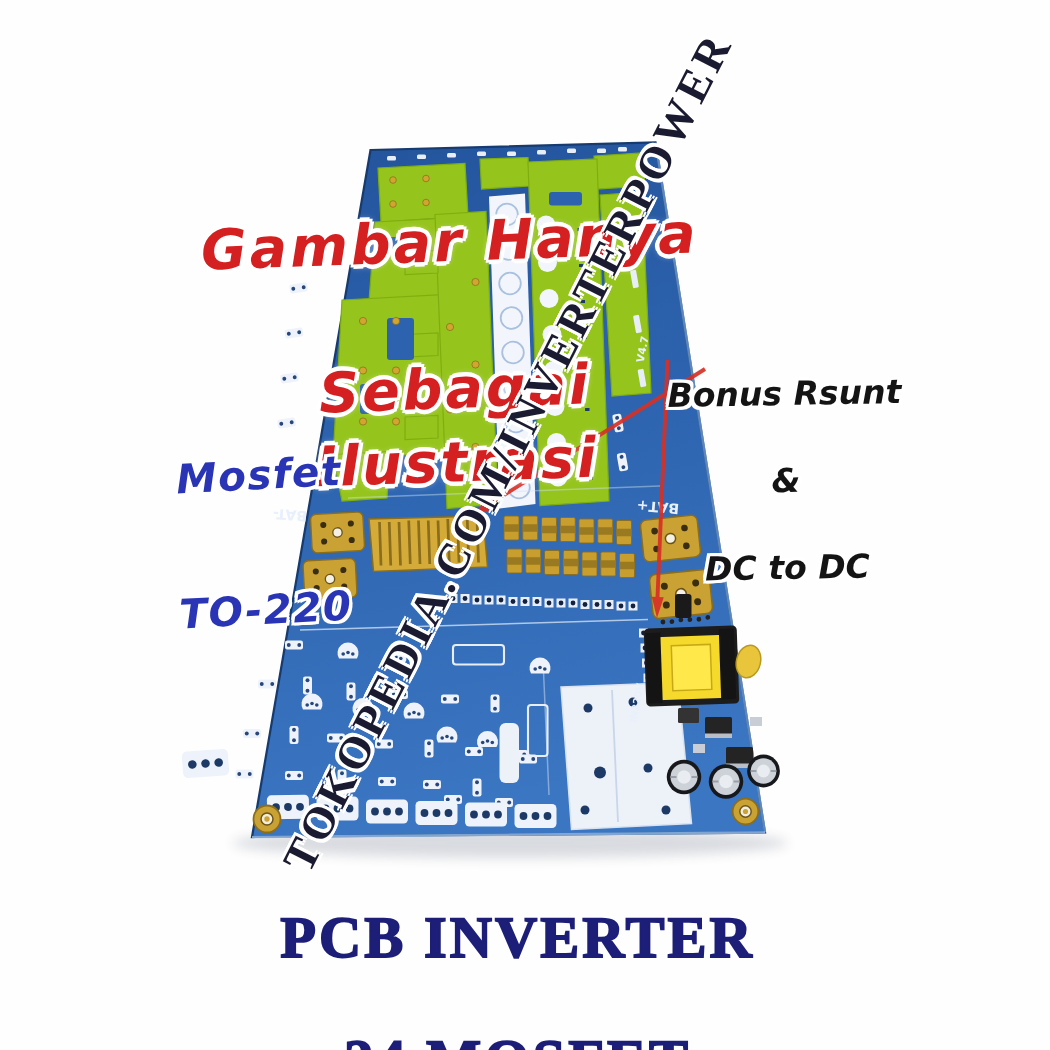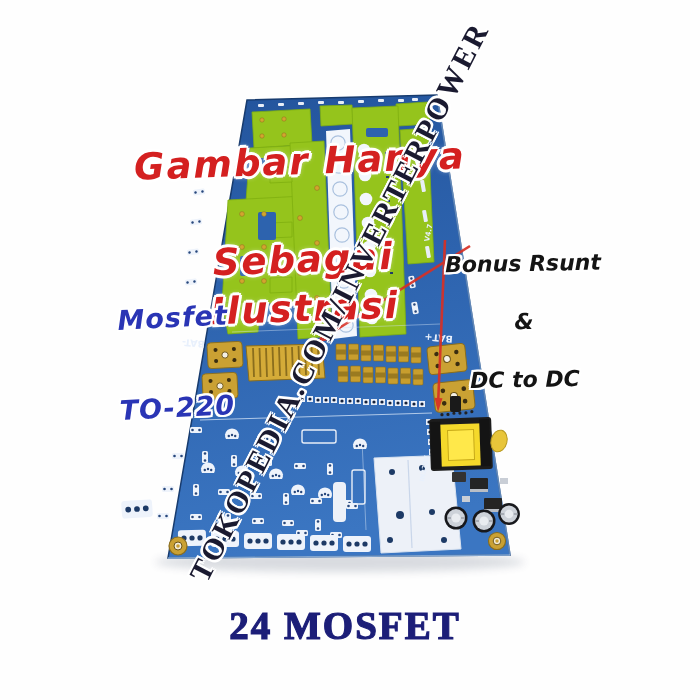--- a/index.html
+++ b/index.html
@@ -395,16 +395,17 @@
 
 <div id="bonus-label" class="overlay outline-w">
   <div>Bonus Rsunt</div>
   <div>&amp;</div>
   <div>DC to DC</div>
 </div>
 
 <div id="watermark" class="overlay outline-w">TOKOPEDIA.COM/INVERTERPOWER</div>
 
 <div id="main-title" class="overlay">
+  <div>PCB INVERTER</div>
   <div>24 MOSFET</div>
 </div>
 
 </div>
 
 </body></html>

